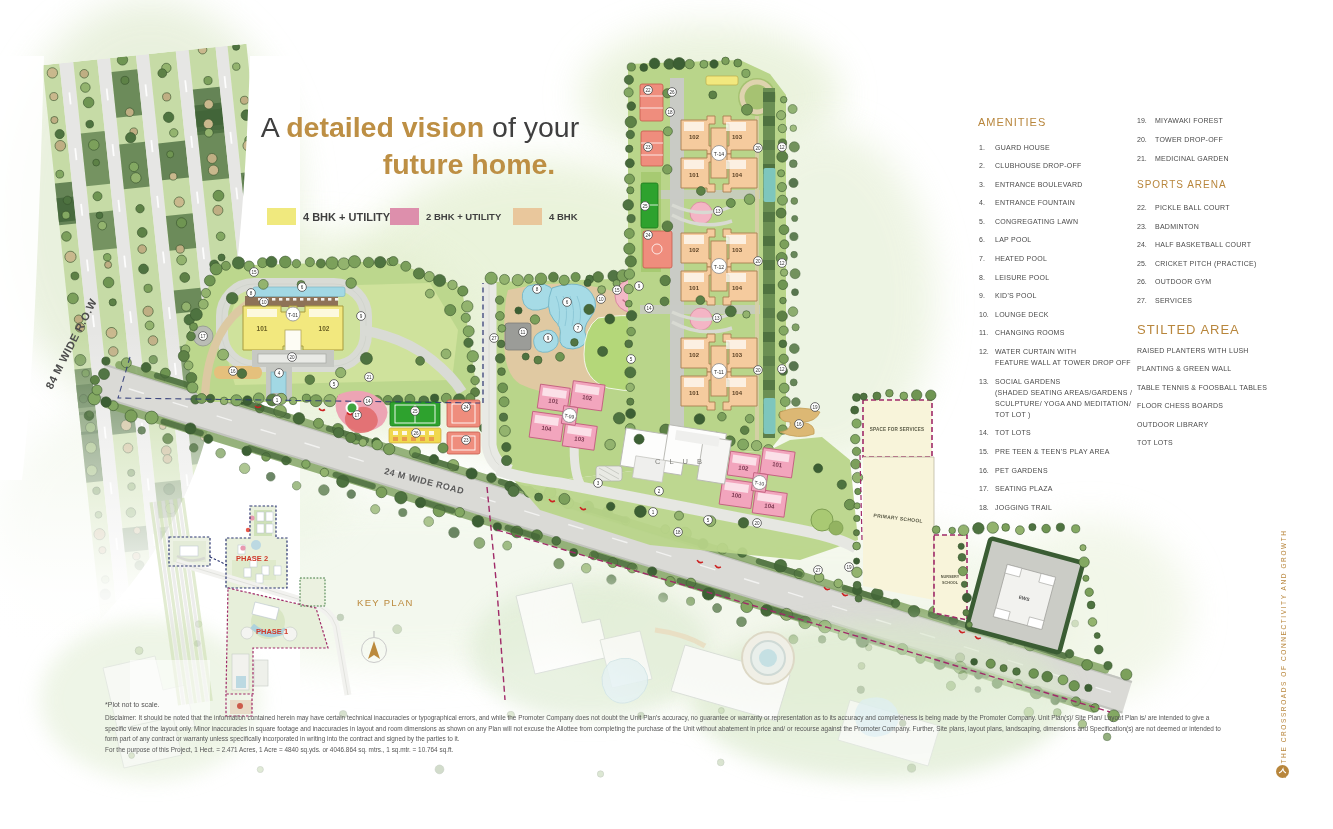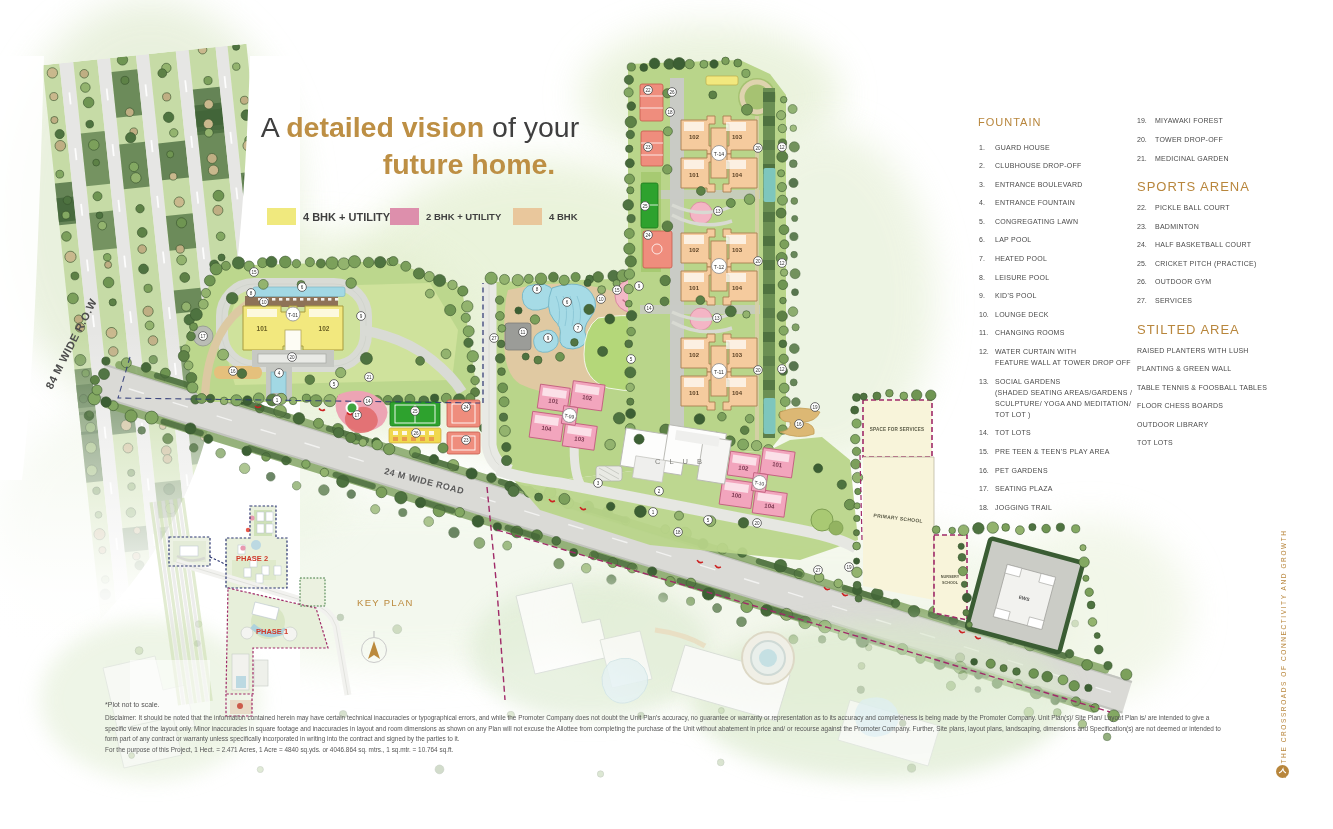--- a/index.html
+++ b/index.html
@@ -1450,21 +1450,21 @@
       <text x="256" y="634" font-size="7.5" font-weight="bold" fill="#d03a2a" font-family="Liberation Sans, sans-serif">PHASE 1</text>
 </svg>
 <div style="position:absolute;left:229px;top:148px;width:480px;text-align:center;font-size:28.5px;color:#3f3f3f;"><b style="color:#bd8f44;">future home.</b></div>
     <div style="position:absolute;left:180px;top:111px;width:480px;text-align:center;font-size:28.5px;color:#3f3f3f;">A <b style="color:#bd8f44;">detailed vision</b> of your</div>
     <div style="position:absolute;left:267px;top:208px;width:29px;height:17px;background:#f0e97e;"></div>
     <div style="position:absolute;left:303px;top:211px;font-size:11px;font-weight:bold;color:#3f3f3f;white-space:nowrap;">4 BHK + UTILITY</div>
     <div style="position:absolute;left:390px;top:208px;width:29px;height:17px;background:#dd8fac;"></div>
     <div style="position:absolute;left:426px;top:211px;font-size:9.5px;font-weight:bold;color:#3f3f3f;white-space:nowrap;">2 BHK + UTILITY</div>
     <div style="position:absolute;left:513px;top:208px;width:29px;height:17px;background:#e9c79c;"></div>
     <div style="position:absolute;left:549px;top:211px;font-size:9.5px;font-weight:bold;color:#3f3f3f;white-space:nowrap;">4 BHK</div>
-    <div style="position:absolute;left:978px;top:116px;font-size:11px;color:#b8863c;letter-spacing:1.0px;white-space:nowrap;">FOUNTAIN</div>
+    <div style="position:absolute;left:978px;top:116px;font-size:11px;color:#b8863c;letter-spacing:1.0px;white-space:nowrap;">AMENITIES</div>
     <div style="position:absolute;left:979px;top:144px;font-size:7px;color:#4a4a4a;white-space:nowrap;">1.</div>
     <div style="position:absolute;left:995px;top:144px;font-size:7px;color:#4a4a4a;letter-spacing:0.25px;white-space:nowrap;">GUARD HOUSE</div>
     <div style="position:absolute;left:979px;top:162px;font-size:7px;color:#4a4a4a;white-space:nowrap;">2.</div>
     <div style="position:absolute;left:995px;top:162px;font-size:7px;color:#4a4a4a;letter-spacing:0.25px;white-space:nowrap;">CLUBHOUSE DROP-OFF</div>
     <div style="position:absolute;left:979px;top:181px;font-size:7px;color:#4a4a4a;white-space:nowrap;">3.</div>
     <div style="position:absolute;left:995px;top:181px;font-size:7px;color:#4a4a4a;letter-spacing:0.25px;white-space:nowrap;">ENTRANCE BOULEVARD</div>
     <div style="position:absolute;left:979px;top:199px;font-size:7px;color:#4a4a4a;white-space:nowrap;">4.</div>
     <div style="position:absolute;left:995px;top:199px;font-size:7px;color:#4a4a4a;letter-spacing:0.25px;white-space:nowrap;">ENTRANCE FOUNTAIN</div>
     <div style="position:absolute;left:979px;top:218px;font-size:7px;color:#4a4a4a;white-space:nowrap;">5.</div>
     <div style="position:absolute;left:995px;top:218px;font-size:7px;color:#4a4a4a;letter-spacing:0.25px;white-space:nowrap;">CONGREGATING LAWN</div>
@@ -1497,21 +1497,21 @@
     <div style="position:absolute;left:979px;top:485px;font-size:7px;color:#4a4a4a;white-space:nowrap;">17.</div>
     <div style="position:absolute;left:995px;top:485px;font-size:7px;color:#4a4a4a;letter-spacing:0.25px;white-space:nowrap;">SEATING PLAZA</div>
     <div style="position:absolute;left:979px;top:504px;font-size:7px;color:#4a4a4a;white-space:nowrap;">18.</div>
     <div style="position:absolute;left:995px;top:504px;font-size:7px;color:#4a4a4a;letter-spacing:0.25px;white-space:nowrap;">JOGGING TRAIL</div>
     <div style="position:absolute;left:1137px;top:117px;font-size:7px;color:#4a4a4a;white-space:nowrap;">19.</div>
     <div style="position:absolute;left:1155px;top:117px;font-size:7px;color:#4a4a4a;letter-spacing:0.25px;white-space:nowrap;">MIYAWAKI FOREST</div>
     <div style="position:absolute;left:1137px;top:136px;font-size:7px;color:#4a4a4a;white-space:nowrap;">20.</div>
     <div style="position:absolute;left:1155px;top:136px;font-size:7px;color:#4a4a4a;letter-spacing:0.25px;white-space:nowrap;">TOWER DROP-OFF</div>
     <div style="position:absolute;left:1137px;top:155px;font-size:7px;color:#4a4a4a;white-space:nowrap;">21.</div>
     <div style="position:absolute;left:1155px;top:155px;font-size:7px;color:#4a4a4a;letter-spacing:0.25px;white-space:nowrap;">MEDICINAL GARDEN</div>
-    <div style="position:absolute;left:1137px;top:179px;font-size:13px;color:#b8863c;letter-spacing:1.0px;white-space:nowrap;">SPORTS ARENA</div>
+    <div style="position:absolute;left:1137px;top:179px;font-size:10px;color:#b8863c;letter-spacing:1.0px;white-space:nowrap;">SPORTS ARENA</div>
     <div style="position:absolute;left:1137px;top:204px;font-size:7px;color:#4a4a4a;white-space:nowrap;">22.</div>
     <div style="position:absolute;left:1155px;top:204px;font-size:7px;color:#4a4a4a;letter-spacing:0.25px;white-space:nowrap;">PICKLE BALL COURT</div>
     <div style="position:absolute;left:1137px;top:223px;font-size:7px;color:#4a4a4a;white-space:nowrap;">23.</div>
     <div style="position:absolute;left:1155px;top:223px;font-size:7px;color:#4a4a4a;letter-spacing:0.25px;white-space:nowrap;">BADMINTON</div>
     <div style="position:absolute;left:1137px;top:241px;font-size:7px;color:#4a4a4a;white-space:nowrap;">24.</div>
     <div style="position:absolute;left:1155px;top:241px;font-size:7px;color:#4a4a4a;letter-spacing:0.25px;white-space:nowrap;">HALF BASKETBALL COURT</div>
     <div style="position:absolute;left:1137px;top:260px;font-size:7px;color:#4a4a4a;white-space:nowrap;">25.</div>
     <div style="position:absolute;left:1155px;top:260px;font-size:7px;color:#4a4a4a;letter-spacing:0.25px;white-space:nowrap;">CRICKET PITCH (PRACTICE)</div>
     <div style="position:absolute;left:1137px;top:278px;font-size:7px;color:#4a4a4a;white-space:nowrap;">26.</div>
     <div style="position:absolute;left:1155px;top:278px;font-size:7px;color:#4a4a4a;letter-spacing:0.25px;white-space:nowrap;">OUTDOOR GYM</div>

